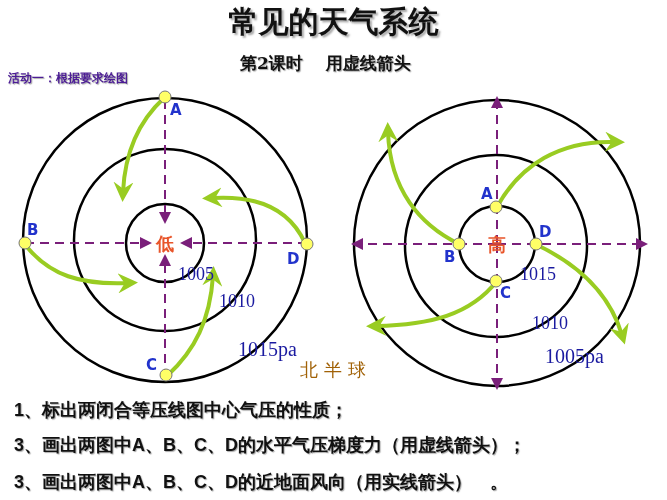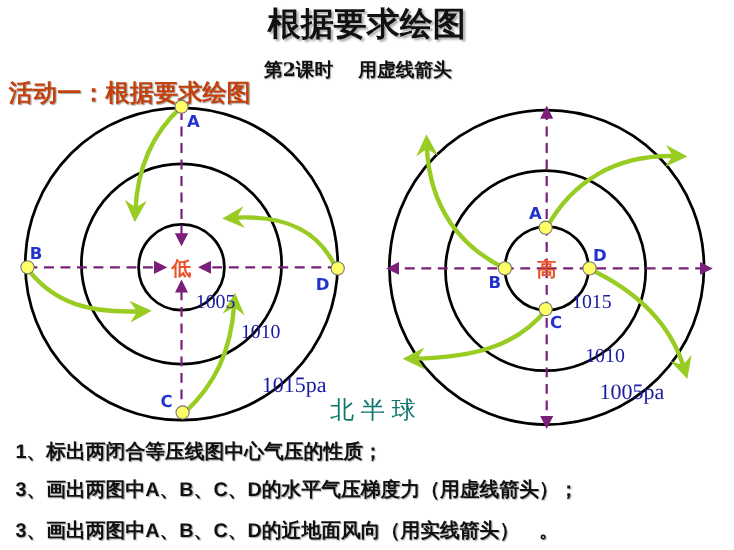--- a/index.html
+++ b/index.html
@@ -4,31 +4,31 @@
 <style>
   html, body { margin: 0; padding: 0; background: #ffffff; }
   body { width: 667px; height: 500px; position: relative; overflow: hidden;
          font-family: "DejaVu Sans", "Liberation Sans", sans-serif; }
   .title { position: absolute; left: 0; width: 667px; top: 2px; text-align: center;
            font-family: "DejaVu Serif", "Liberation Serif", serif; font-weight: bold;
            font-size: 30px; color: #111; text-shadow: 2px 2px 2px #aaa; }
   .subtitle { position: absolute; left: 240px; top: 52px; font-family: "DejaVu Serif", serif;
               font-weight: bold; font-size: 17px; color: #111; text-shadow: 1px 1px 1px #aaa; white-space: pre; }
   .activity { position: absolute; left: 8px; top: 70px; font-family: "DejaVu Serif", serif;
-              font-weight: bold; font-size: 22px; color: #c2410c; text-shadow: 1px 1px 1px #aaa; }
+              font-weight: bold; font-size: 12px; color: #4c1d95; text-shadow: 1px 1px 1px #aaa; }
   svg.diagram { position: absolute; left: 0; top: 0; }
   .task { position: absolute; left: 14px; font-family: Liberation Sans, sans-serif; font-weight: bold;
           font-size: 18px; color: #111; text-shadow: 1px 1px 1px #aaa; white-space: nowrap; }
-  .hemisphere { position: absolute; left: 300px; top: 358px; font-size: 22px; color: #0f766e;
+  .hemisphere { position: absolute; left: 300px; top: 358px; font-size: 18px; color: #a16207;
                 letter-spacing: 6px; font-family: "DejaVu Sans", sans-serif; }
 </style>
 </head>
 <body>
 
-<div class="title">根据要求绘图</div>
+<div class="title">常见的天气系统</div>
 <div class="subtitle">第2课时　 用虚线箭头</div>
 <div class="activity">活动一：根据要求绘图</div>
 
 <svg class="diagram" width="667" height="500" viewBox="0 0 667 500">
   <defs>
     <marker id="purpleTri" viewBox="0 0 10 10" refX="5" refY="5" markerWidth="6" markerHeight="6" orient="auto">
       <path d="M0,0 L10,5 L0,10 z" fill="#7a1f7a"></path>
     </marker>
     <marker id="greenHead" viewBox="0 0 12 12" refX="6" refY="6" markerWidth="5" markerHeight="5" orient="auto">
       <path d="M0,0 L12,6 L0,12 L4,6 z" fill="#99cc22"></path>

